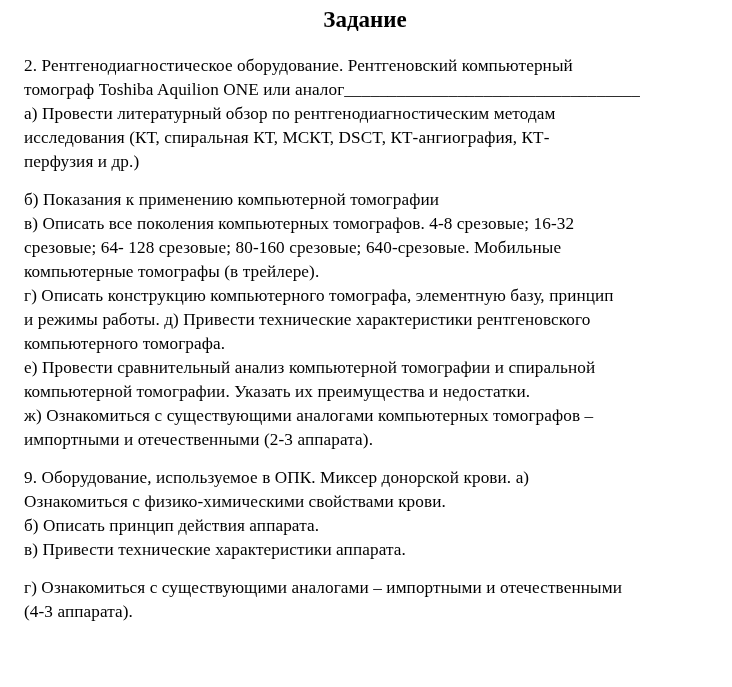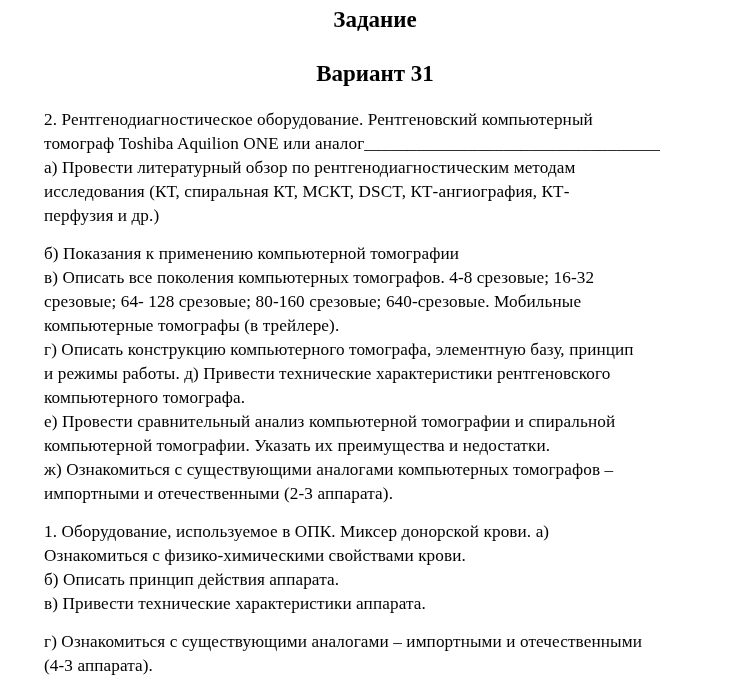--- a/index.html
+++ b/index.html
@@ -11,21 +11,21 @@
   body {
     width: 732px;
     height: 687px;
     font-family: "Liberation Serif", "DejaVu Serif", serif;
     color: #000000;
   }
   .page {
     box-sizing: border-box;
     width: 732px;
     height: 687px;
-    padding: 6px 26px 0 44px;
+    padding: 6px 26px 0 24px;
     background: #ffffff;
   }
   .doc-title {
     text-align: center;
     font-weight: bold;
     font-size: 23px;
     line-height: 28px;
     margin: 0;
   }
   .doc-subtitle {
@@ -41,39 +41,38 @@
     white-space: pre-line;
     letter-spacing: 0.1px;
   }
 </style>
 </head>
 <body>
 
 <div class="page">
   <div class="doc-title">Задание</div>
 
-  <div class="doc-title doc-subtitle">Вариант 31</div>
 
   <div class="doc-body">
     <p>2. Рентгенодиагностическое оборудование. Рентгеновский компьютерный
 томограф Toshiba Aquilion ONE или аналог__________________________________
 а) Провести литературный обзор по рентгенодиагностическим методам
 исследования (КТ, спиральная КТ, МСКТ, DSCT, КТ-ангиография, КТ-
 перфузия и др.)</p>
     <p>б) Показания к применению компьютерной томографии
 в) Описать все поколения компьютерных томографов. 4-8 срезовые; 16-32
 срезовые; 64- 128 срезовые; 80-160 срезовые; 640-срезовые. Мобильные
 компьютерные томографы (в трейлере).
 г) Описать конструкцию компьютерного томографа, элементную базу, принцип
 и режимы работы. д) Привести технические характеристики рентгеновского
 компьютерного томографа.
 е) Провести сравнительный анализ компьютерной томографии и спиральной
 компьютерной томографии. Указать их преимущества и недостатки.
 ж) Ознакомиться с существующими аналогами компьютерных томографов –
 импортными и отечественными (2-3 аппарата).</p>
-    <p>1. Оборудование, используемое в ОПК. Миксер донорской крови. а)
+    <p>9. Оборудование, используемое в ОПК. Миксер донорской крови. а)
 Ознакомиться с физико-химическими свойствами крови.
 б) Описать принцип действия аппарата.
 в) Привести технические характеристики аппарата.</p>
     <p>г) Ознакомиться с существующими аналогами – импортными и отечественными
 (4-3 аппарата).</p>
   </div>
 </div>
 
 </body></html>

